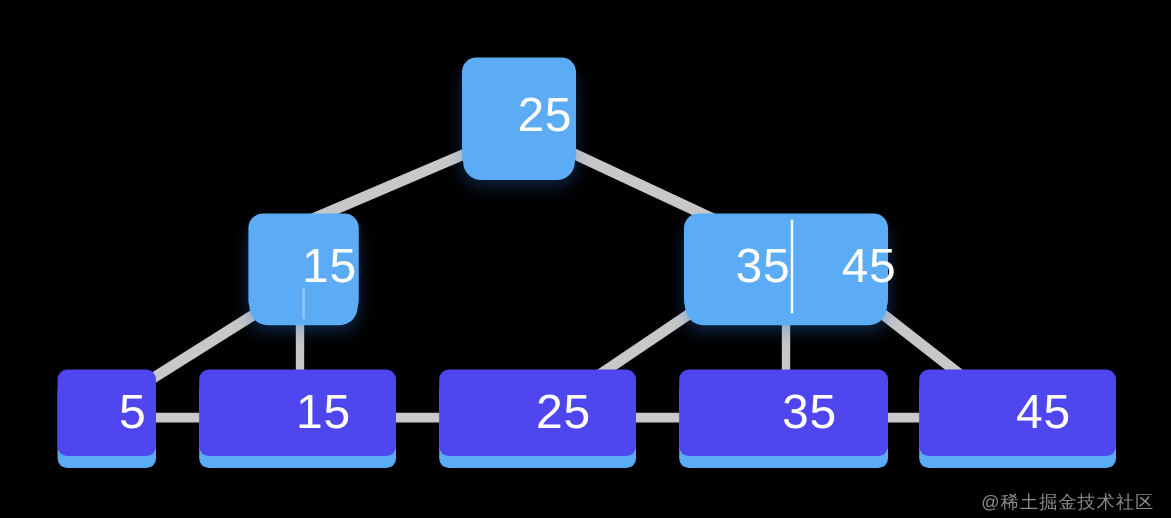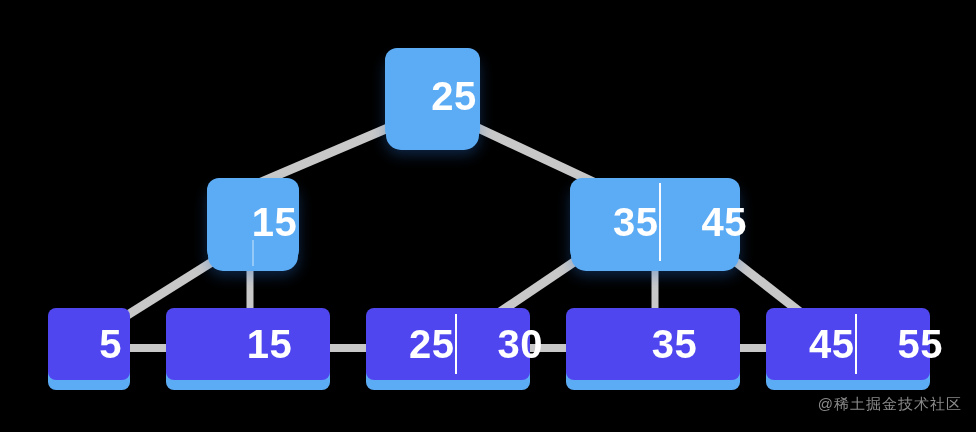--- a/index.html
+++ b/index.html
@@ -30,21 +30,21 @@
     border-radius: 10px;
     box-sizing: border-box;
     z-index: 3;
   }
   .node .cell {
     flex: 1 1 0;
     display: flex;
     align-items: center;
     justify-content: center;
     color: #ffffff;
-    font-weight: bold;
+    font-weight: normal;
     letter-spacing: 0.5px;
     position: relative;
     padding-left: 43px;
   }
   .node .cell + .cell::before {
     content: "";
     position: absolute;
     left: 0;
     top: 6%;
     bottom: 6%;
@@ -86,21 +86,21 @@
   .node.leaf .cell + .cell::before {
     background: #ffffff;
     width: 2px;
     top: 8%;
     bottom: 8%;
   }
   
   #watermark {
     position: absolute;
     right: 14px;
-    bottom: 18px;
+    bottom: 4px;
     color: #8a8a8a;
     font-size: 15px;
     letter-spacing: 1px;
     z-index: 5;
     white-space: nowrap;
   }
 </style>
 </head>
 <body>
 
@@ -147,27 +147,25 @@
   <div class="node leaf" style="left:48px; top:308px; width:82px; height:72px;">
     <div class="cell">5</div>
   </div>
 
   <div class="node leaf" style="left:166px; top:308px; width:164px; height:72px;">
     <div class="cell">15</div>
   </div>
 
   <div class="node leaf" style="left:366px; top:308px; width:164px; height:72px;">
     <div class="cell">25</div>
-    <div class="cell">30</div>
   </div>
 
   <div class="node leaf" style="left:566px; top:308px; width:174px; height:72px;">
     <div class="cell">35</div>
   </div>
 
   <div class="node leaf" style="left:766px; top:308px; width:164px; height:72px;">
     <div class="cell">45</div>
-    <div class="cell">55</div>
   </div>
 
   <div id="watermark">@稀土掘金技术社区</div>
 
 </div>
 
 </body></html>

